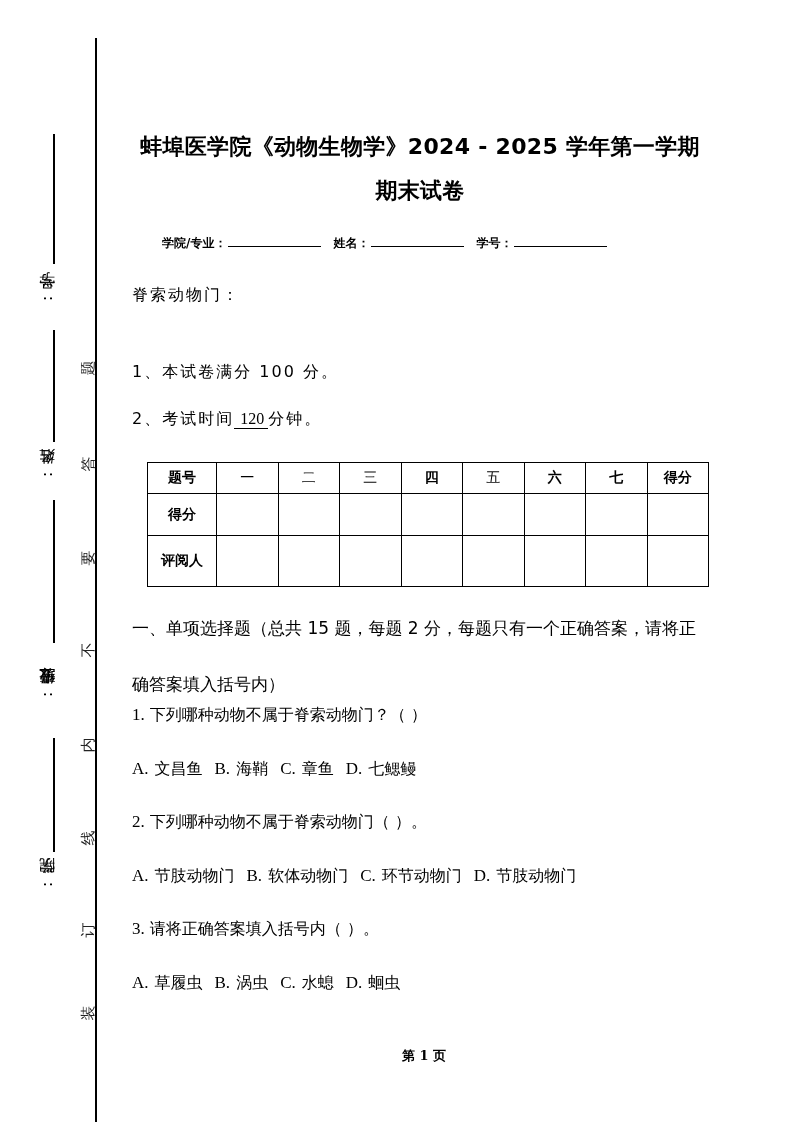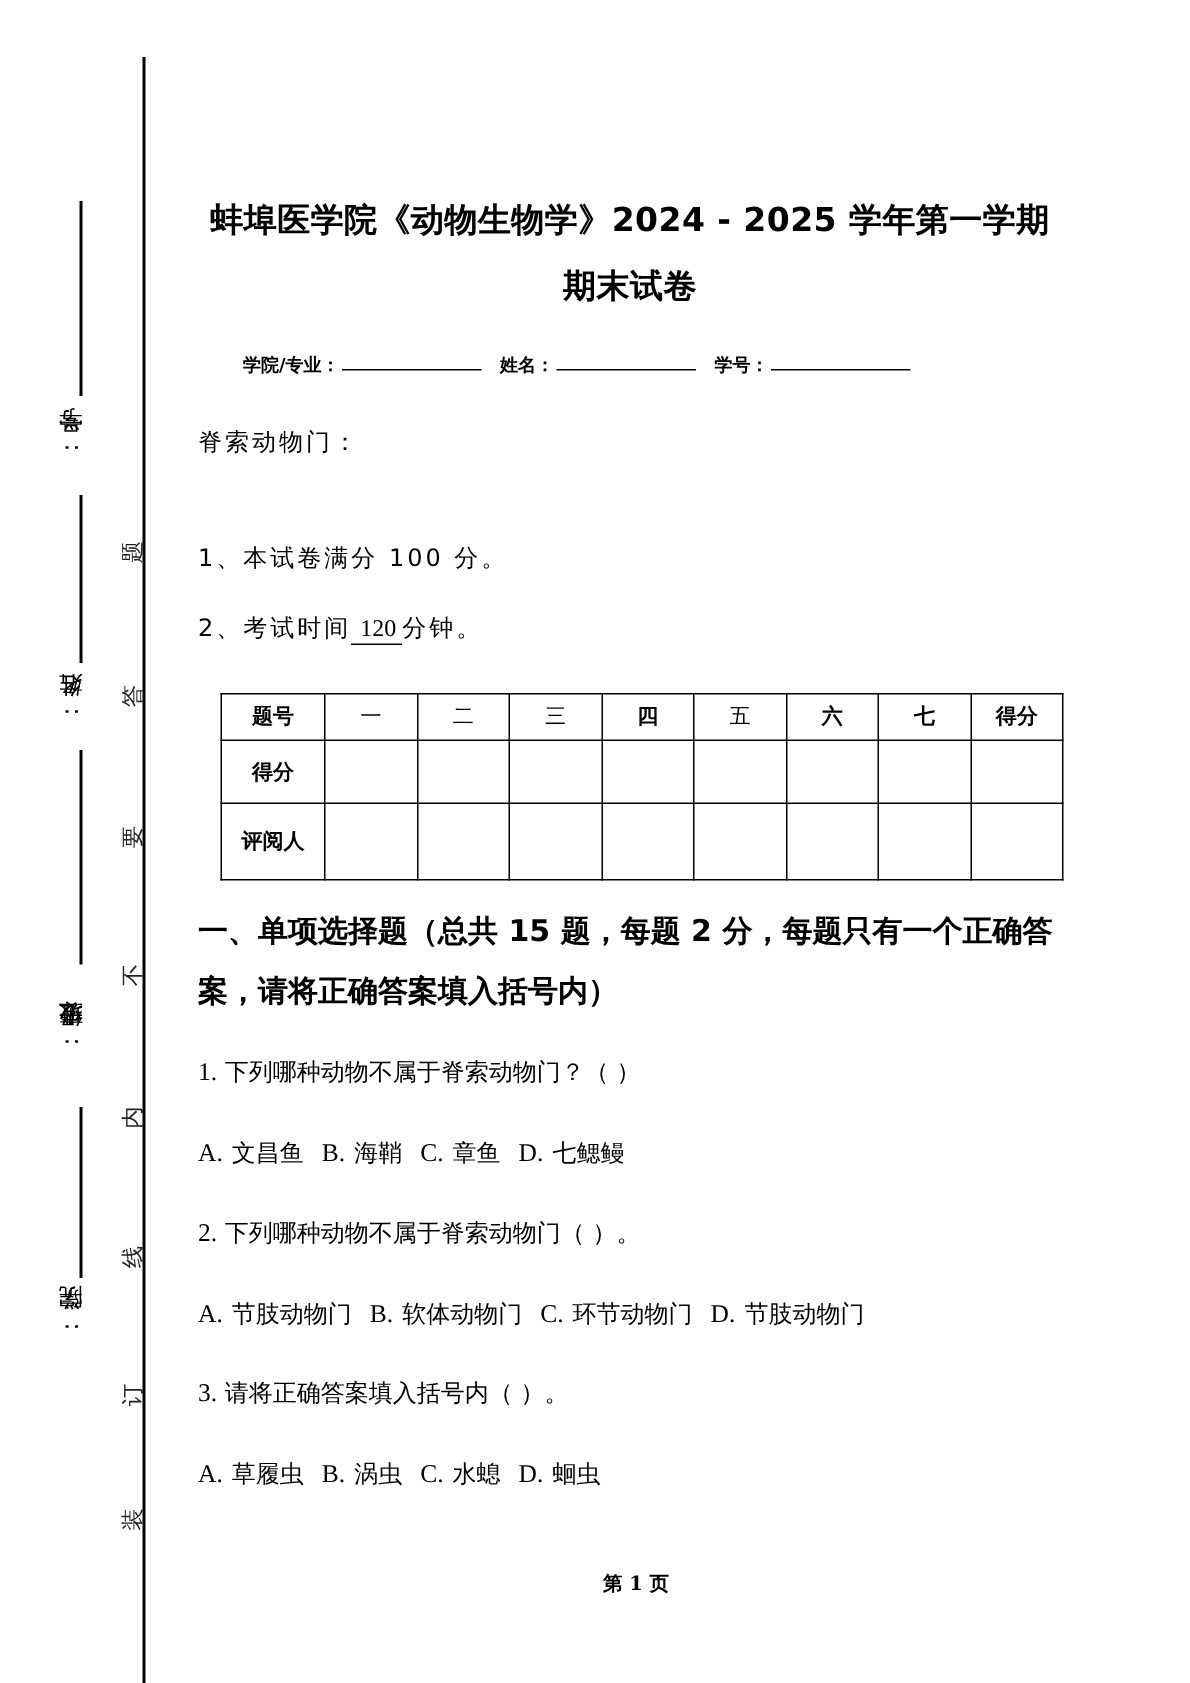--- a/index.html
+++ b/index.html
@@ -121,23 +121,22 @@
     .score-table tr.r1 td { height: 41px; }
     .score-table tr.r2 td { height: 50px; }
     .score-table td.c0 { width: 68px; }
     .score-table td.cn { width: 60.5px; }
 
     .section-heading {
       position: absolute;
       left: 132px;
       width: 580px;
       font-family: "DejaVu Sans", sans-serif;
-      font-size: 20px;
-      line-height: 40px;
-      font-weight: bold;
+      font-size: 17px;
+      line-height: 56px;
     }
     .q-text {
       position: absolute;
       left: 132px;
       font-family: "DejaVu Sans", sans-serif;
       font-size: 16px;
       white-space: nowrap;
     }
     .q-num, .opt-letter {
       font-family: "Liberation Serif", serif;

